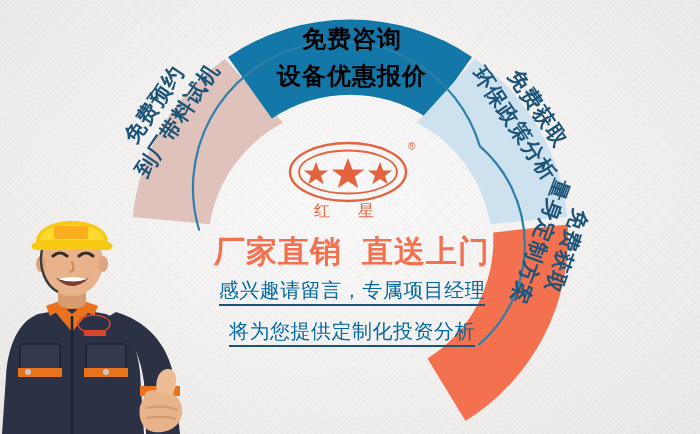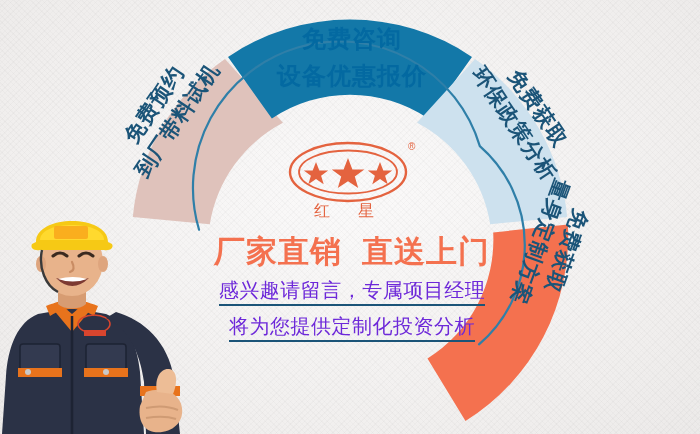--- a/index.html
+++ b/index.html
@@ -47,43 +47,43 @@
     font-weight: bold;
     color: #f4714f;
     letter-spacing: 1px;
     white-space: nowrap;
     line-height: 1;
     margin-top: 12px;
   }
   .headline .gap { display: inline-block; width: 20px; }
   .subline {
     font-size: 20px;
-    color: #6d28d9;
+    color: #0369a1;
     letter-spacing: 0.5px;
     white-space: nowrap;
     border-bottom: 2px solid #1b5478;
     display: inline-block;
     padding-bottom: 1px;
     line-height: 1.25;
   }
   .subline-row { margin-top: 11px; }
-  .subline-row.second { margin-top: 8px; }
+  .subline-row.second { margin-top: 13px; }
 
   
   .arc-label {
     position: absolute;
     white-space: nowrap;
     font-size: 21px;
     font-weight: bold;
     letter-spacing: 1px;
     line-height: 1.35;
     transform-origin: 50% 50%;
   }
   .arc-label.dark  { color: #1b5478; }
-  .arc-label.white { color: #0369a1; }
+  .arc-label.white { color: #000000; }
 
   
   #worker {
     position: absolute;
     left: -6px;
     top: 196px;
     width: 196px;
     height: 238px;
   }
 </style>

